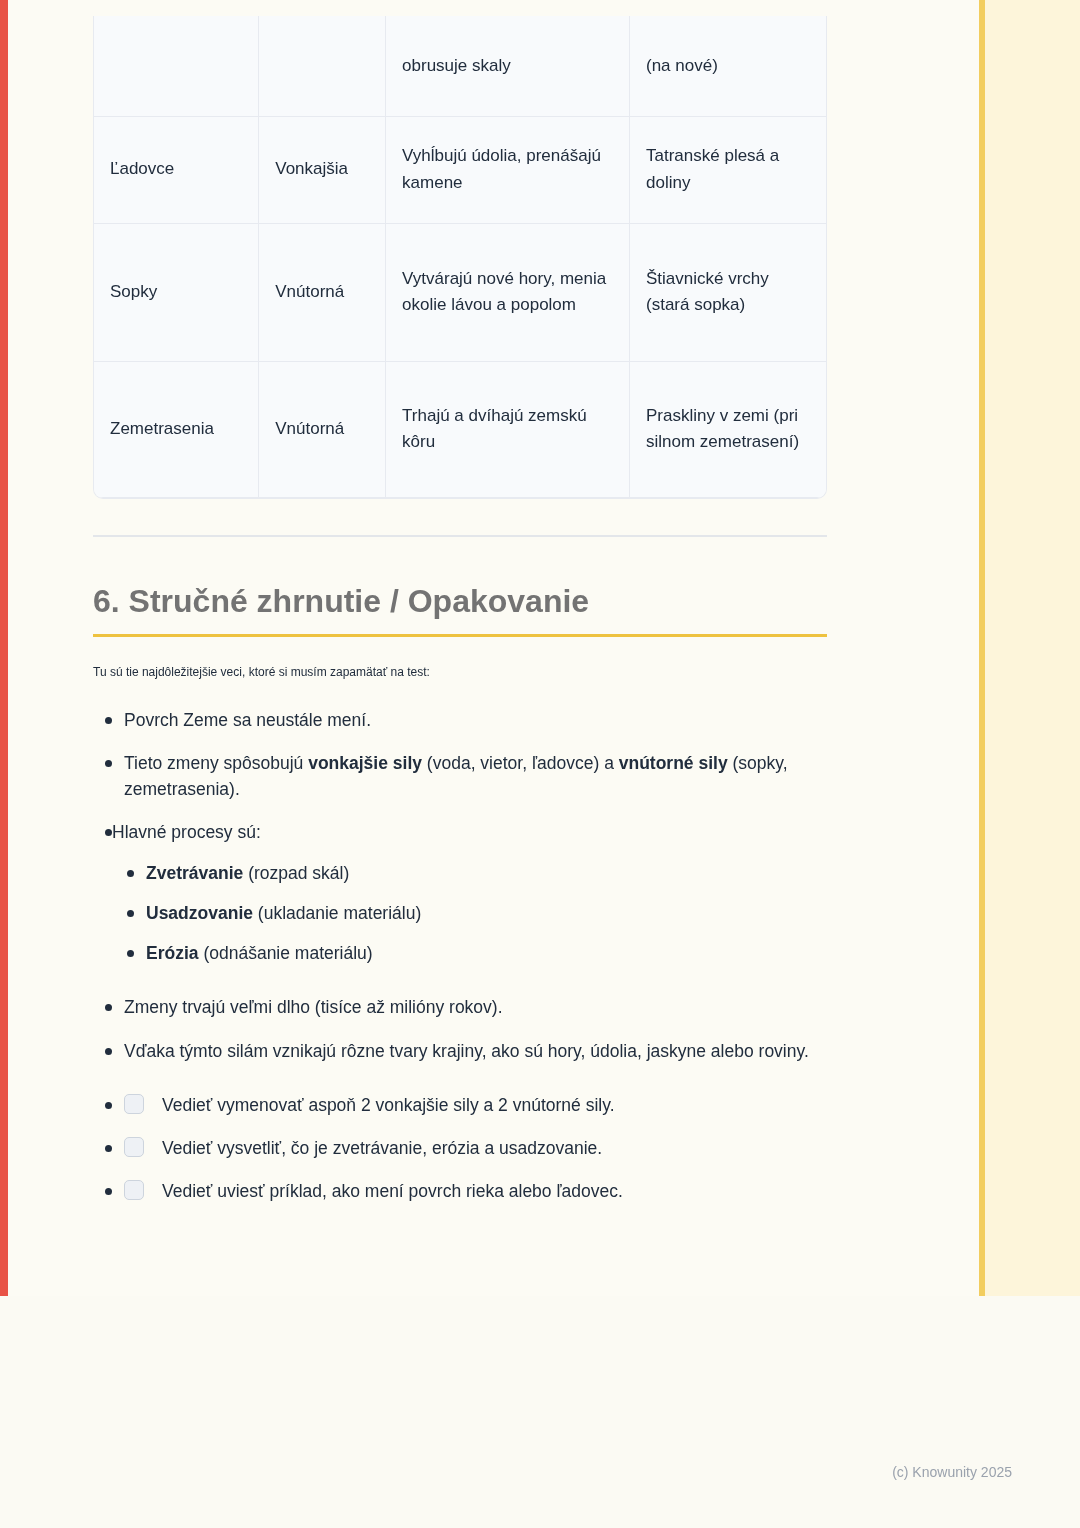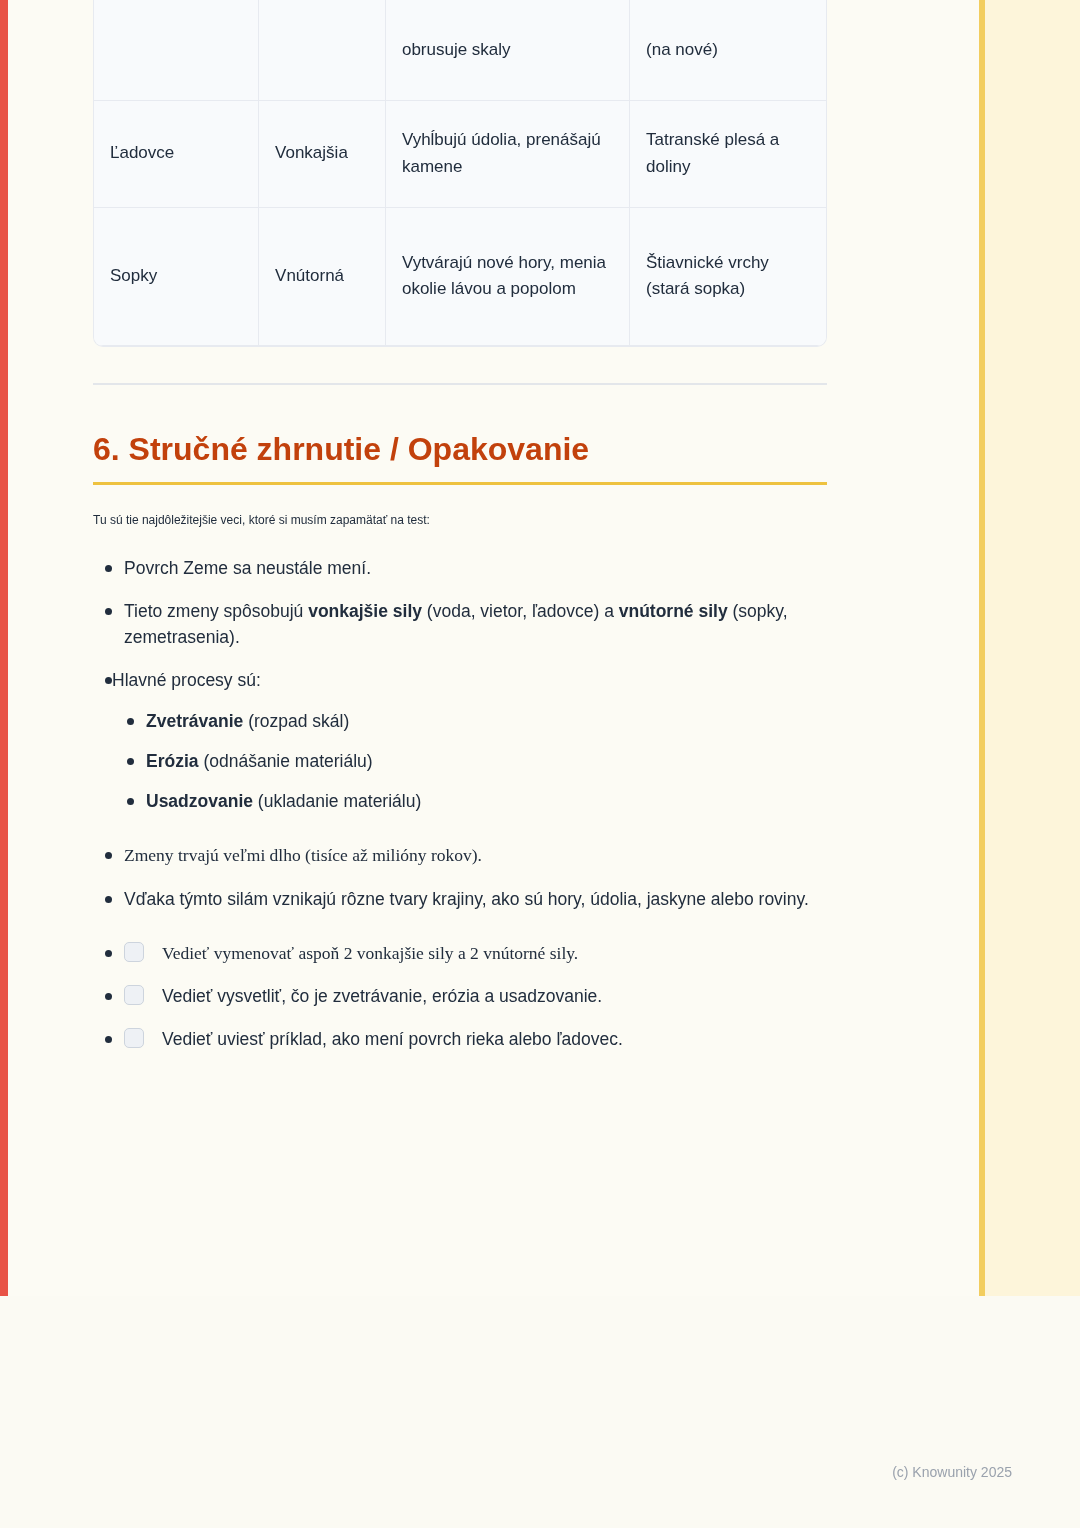--- a/index.html
+++ b/index.html
@@ -8,21 +8,21 @@
     font-family:"Liberation Sans", sans-serif;
     background:#fbfaf3;
     color:#212d3d;
     position:relative;
     overflow:hidden;
   }
   .content-zone { position:absolute; left:0; top:0; width:1080px; height:1296px; background:#fcfbf4; }
   .left-stripe  { position:absolute; left:0; top:0; width:8px; height:1296px; background:#e85346; }
   .right-band   { position:absolute; right:0; top:0; width:101px; height:1296px;
                   background:#fdf5da; border-left:6px solid #f2cd5e; }
-  .main { position:absolute; left:93px; top:0; width:734px; }
+  .main { position:absolute; left:93px; top:16px; width:734px; }
 
   
   .table-wrap { border:1px solid #e7eaf0; border-top:none; border-radius:0 0 10px 10px; overflow:hidden; }
   table { width:100%; border-collapse:collapse; background:#f8fafc; }
   td {
     border:1px solid #e7eaf0; padding:14px 16px;
     font-size:17px; line-height:1.55; vertical-align:middle; color:#212d3d;
   }
   tr:first-child td { border-top:none; }
   td:first-child { border-left:none; }
@@ -33,33 +33,33 @@
   .col-example{ width:197px; }
   .r0 td { height:100px; }
   .r1 td { height:107px; }
   .r2 td { height:138px; }
   .r3 td { height:136px; }
 
   .divider { height:2px; background:#e3e6ea; border:none; margin:36px 0 0 0; }
 
   .section-heading {
     margin-top:46px;
-    font-size:32px; font-weight:700; color:#c2410c;
+    font-size:32px; font-weight:700; color:#737373;
     padding-bottom:14px; border-bottom:3px solid #eec23f;
   }
   .intro { margin-top:26px; font-size:12px; line-height:1.5; }
 
   ul.summary { list-style:none; margin-top:26px; padding-left:12px; }
   .li { display:flex; align-items:flex-start; gap:12px; margin-bottom:17px; font-size:17.5px; line-height:1.5;margin-top:14px; }
   .dot { flex:none; width:7px; height:7px; border-radius:50%; background:#212d3d; margin-top:10px; }
   .li-text { flex:1; }
   .b { font-weight:700; }
   ul.sub { list-style:none; margin:14px 0 4px 22px; padding:0; }
   ul.sub .li { margin-bottom:14px; }
-  .gap-before { margin-top:28px;font-family:Liberation Serif, serif; }
+  .gap-before { margin-top:28px; }
 
   .checkbox {
     flex:none; width:20px; height:20px; border:1.5px solid #cdd4dd;
     border-radius:5px; background:#eef1f5; margin-top:2px; margin-right:6px; cursor:pointer;
   }
 
   .footer {
     position:absolute; top:1464px; right:68px;
     font-size:14px; color:#9aa2ad;
   }
@@ -87,20 +87,26 @@
           <td class="col-type">Vonkajšia</td>
           <td class="col-effect">Vyhĺbujú údolia, prenášajú kamene</td>
           <td class="col-example">Tatranské plesá a doliny</td>
         </tr>
         <tr class="r2">
           <td class="col-force">Sopky</td>
           <td class="col-type">Vnútorná</td>
           <td class="col-effect">Vytvárajú nové hory, menia okolie lávou a popolom</td>
           <td class="col-example">Štiavnické vrchy (stará sopka)</td>
         </tr>
+        <tr class="r3">
+          <td class="col-force">Zemetrasenia</td>
+          <td class="col-type">Vnútorná</td>
+          <td class="col-effect">Trhajú a dvíhajú zemskú kôru</td>
+          <td class="col-example">Praskliny v zemi (pri silnom zemetrasení)</td>
+        </tr>
       </tbody>
         </table>
     </div>
 
     <hr class="divider">
 
     <h2 class="section-heading">6. Stručné zhrnutie / Opakovanie</h2>
 
     <p class="intro">Tu sú tie najdôležitejšie veci, ktoré si musím zapamätať na test:</p>
 
@@ -121,25 +127,25 @@
           <span class="dot"></span>
           <span class="li-text">Hlavné procesy sú:</span>
         </div>
         <ul class="sub">
           <li class="li">
             <span class="dot"></span>
             <span class="li-text"><span class="b">Zvetrávanie</span><span> (rozpad skál)</span></span>
           </li>
           <li class="li">
             <span class="dot"></span>
-            <span class="li-text"><span class="b">Erózia</span><span> (odnášanie materiálu)</span></span>
+            <span class="li-text"><span class="b">Usadzovanie</span><span> (ukladanie materiálu)</span></span>
           </li>
           <li class="li">
             <span class="dot"></span>
-            <span class="li-text"><span class="b">Usadzovanie</span><span> (ukladanie materiálu)</span></span>
+            <span class="li-text"><span class="b">Erózia</span><span> (odnášanie materiálu)</span></span>
           </li>
         </ul>
       </li>
 
       <li class="li gap-before">
         <span class="dot"></span>
         <span class="li-text">Zmeny trvajú veľmi dlho (tisíce až milióny rokov).</span>
       </li>
 
       <li class="li">

